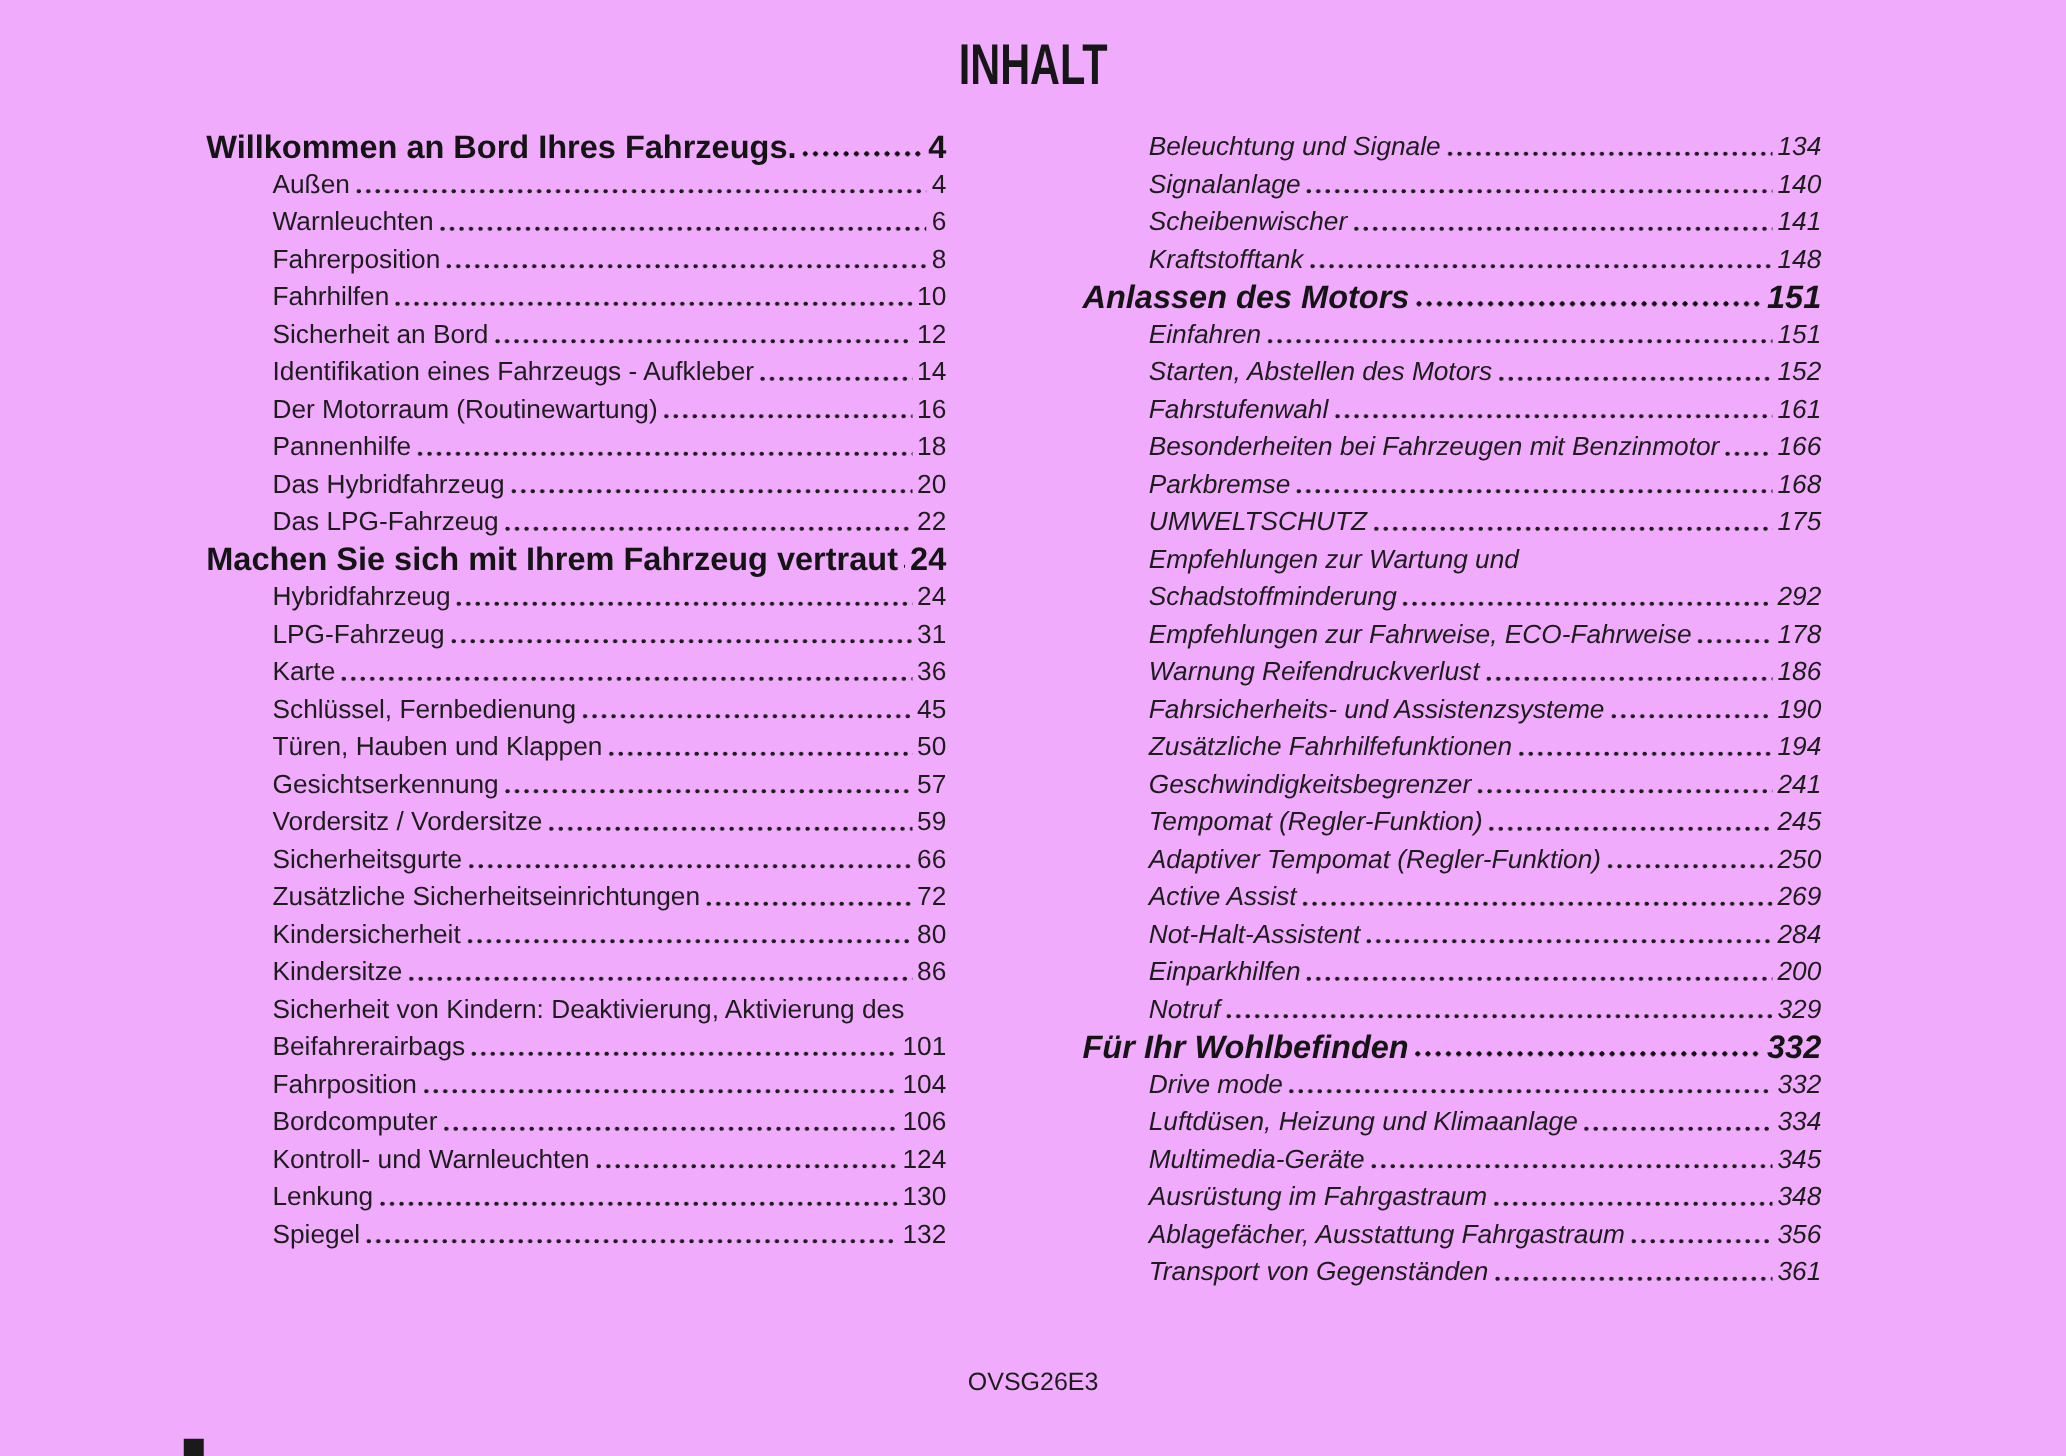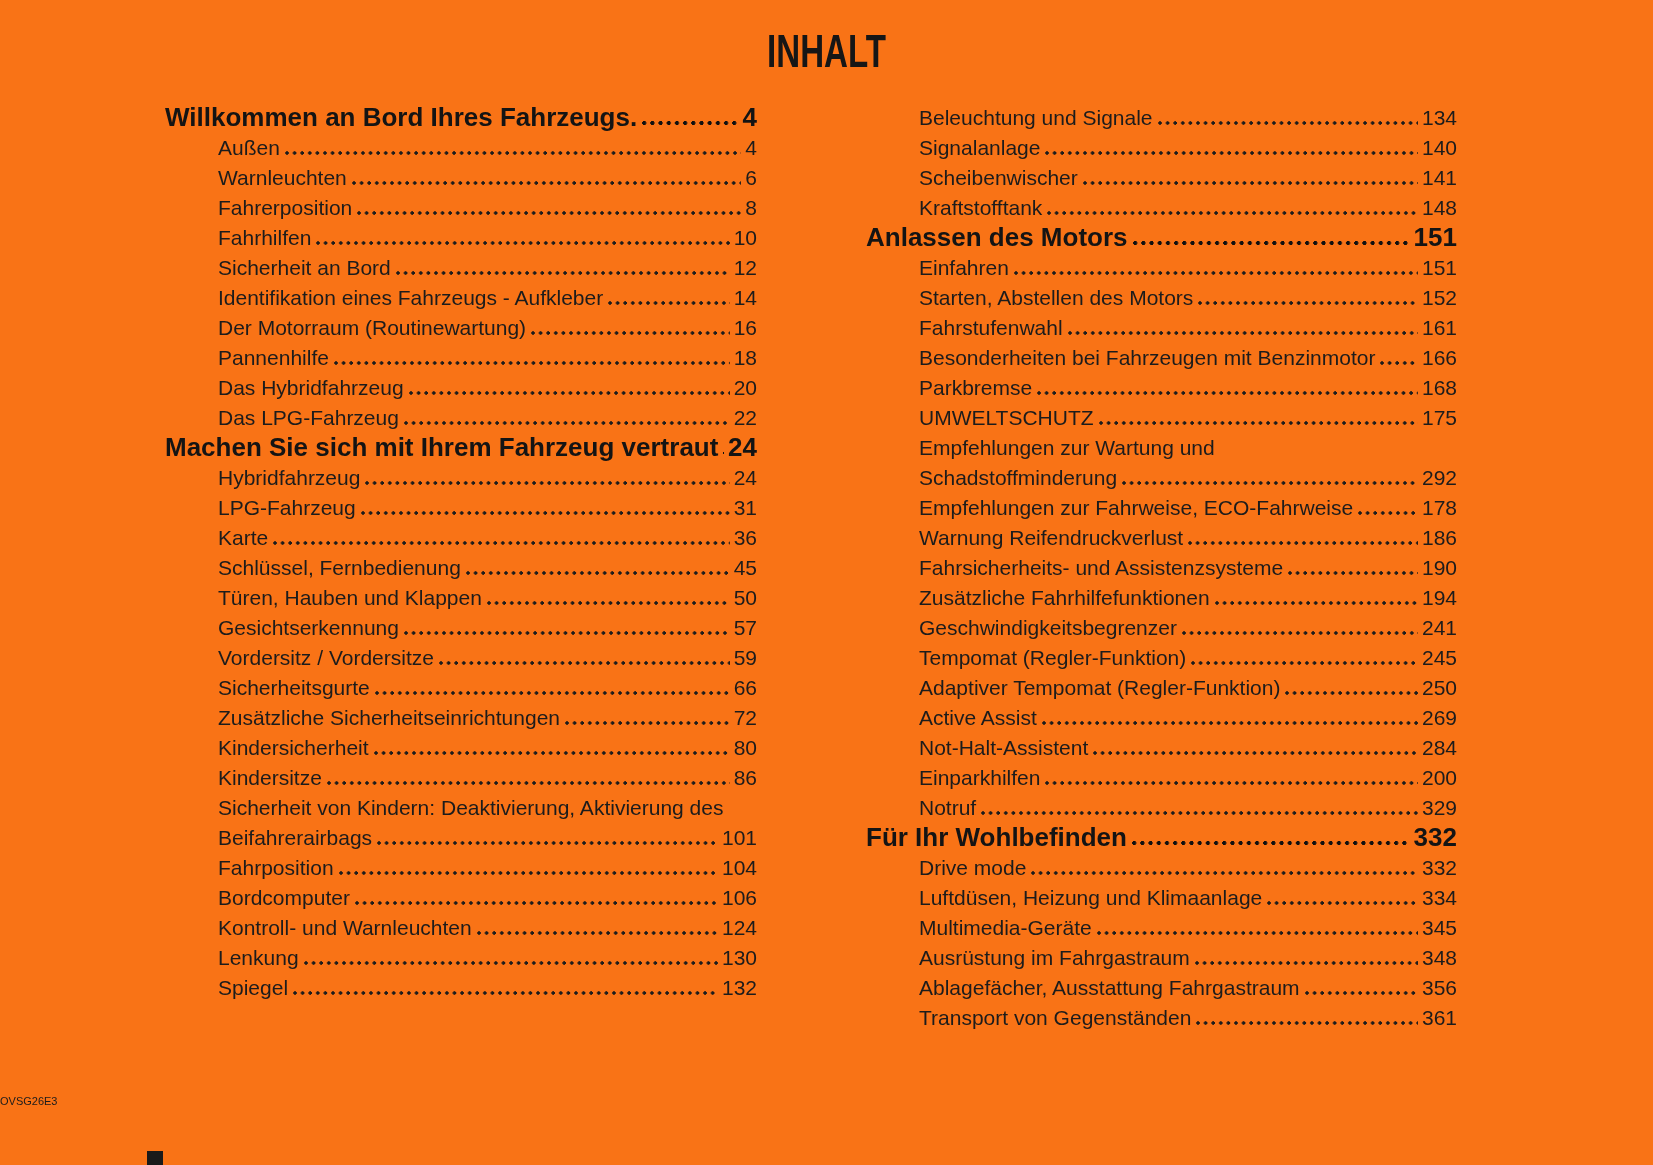--- a/index.html
+++ b/index.html
@@ -3,32 +3,32 @@
 <meta charset="utf-8">
 <style>
   html, body { margin: 0; padding: 0; }
   body {
     width: 1653px; height: 1165px;
     background: #ffffff;
     font-family: "Liberation Sans", sans-serif;
     color: #1c1c1c;
     overflow: hidden;
   }
-  .page { position: relative; width: 1653px; height: 1165px; background: #f97316; }
+  .page { position: relative; width: 1653px; height: 1165px; background: #f0abfc; }
 
   .page-title {
     position: absolute; top: 24px; left: 0; width: 100%;
     text-align: center; font-weight: bold; font-size: 46px;
     color: #161616;
     transform: scaleX(0.72);
   }
 
   .toc-col { position: absolute; top: 100px; }
   #toc-left  { left: 165px; width: 592px; }
-  #toc-right { left: 866px; width: 591px; }
+  #toc-right { left: 866px; width: 591px; font-style: italic; }
 
   .toc-row {
     display: flex; align-items: flex-end;
     height: 30px; font-size: 21px; line-height: 25px;
     color: #1c1c1c;
   }
   .toc-row.section { font-weight: bold; font-size: 26px; color: #141414; }
   .toc-row.sub { padding-left: 53px; }
 
   .toc-label { white-space: nowrap; }
@@ -43,21 +43,21 @@
     background-repeat: repeat-x;
     background-position: left bottom;
   }
   .section .toc-dots {
     background-image: radial-gradient(circle at 2.2px 3px, #101010 1.8px, rgba(0,0,0,0) 2.2px);
     background-size: 8.2px 6px;
   }
 
   .footer-code {
     position: absolute; top: 1095px; left: 0; width: 100%;
-    font-size: 11px; color: #1c1c1c;
+    text-align: center; font-size: 20px; color: #1c1c1c;
   }
 
   .print-mark {
     position: absolute; left: 147px; top: 1151px;
     width: 16px; height: 14px; background: #1a1a1a;
   }
 </style>
 </head>
 <body>
 

